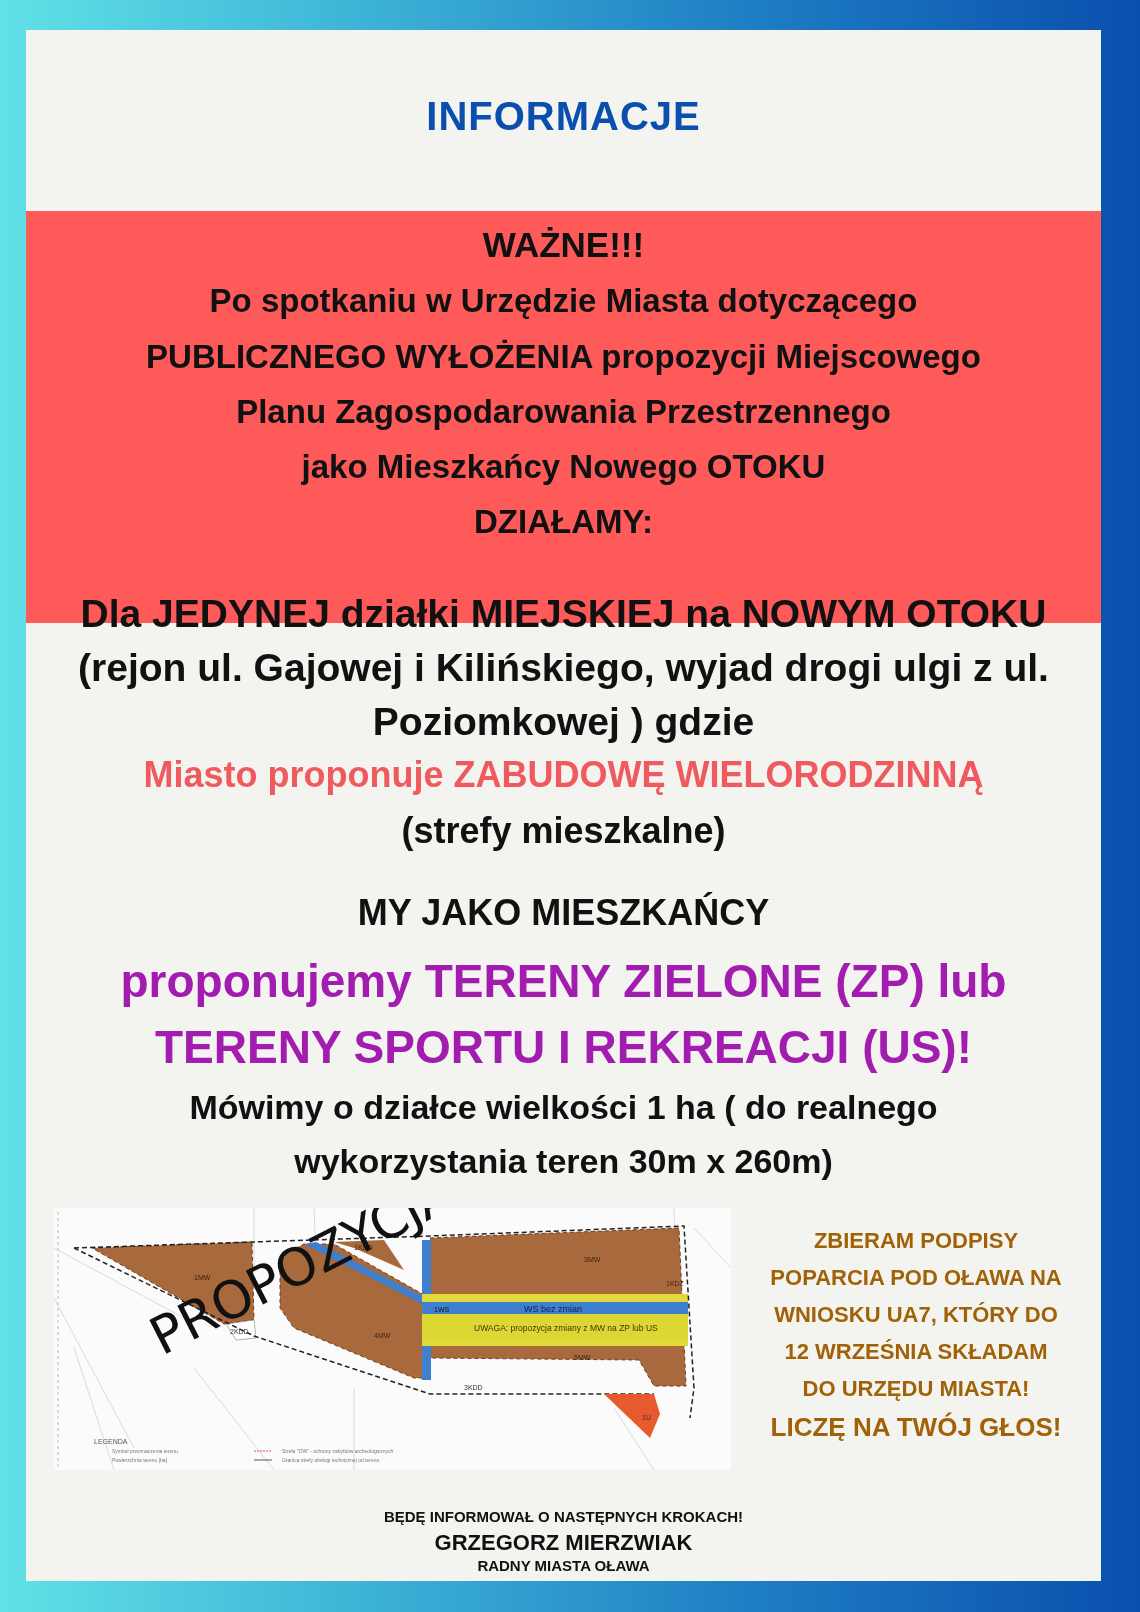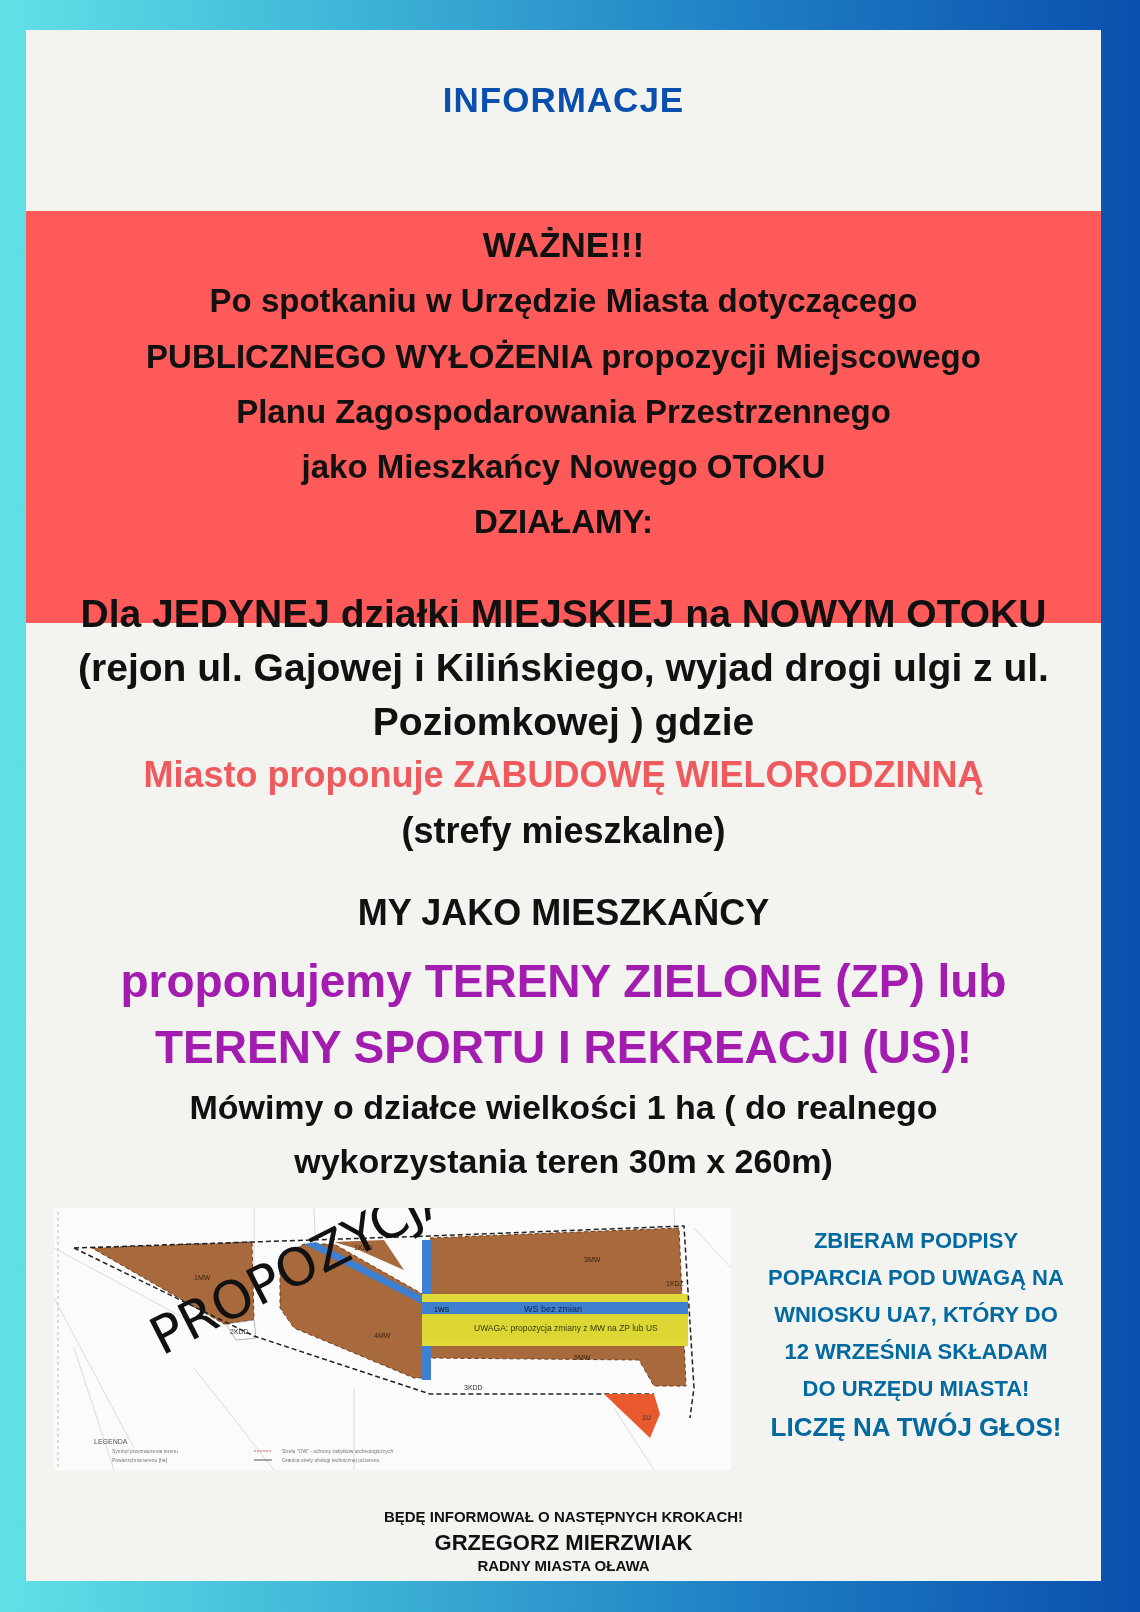--- a/index.html
+++ b/index.html
@@ -11,37 +11,37 @@
   .panel {
     position:absolute; left:26px; top:30px; width:1075px; height:1551px;
     background:#f3f3ef;
   }
   .c { position:absolute; left:0; width:100%; text-align:center; font-weight:bold; }
   .blue { color:#0a4fae; }
   .black { color:#111; }
   .red-txt { color:#ef5a5e; }
   .green { color:#a21caf; }
 
-  .t1 { top:50px; font-size:35px; letter-spacing:1px; }
+  .t1 { top:64px; font-size:40px; letter-spacing:1px; }
   .t2 { top:104px; font-size:88px; letter-spacing:1px; }
 
   .redband {
     position:absolute; left:0; top:181px; width:100%; height:412px;
     background:#fe5a5a;
   }
   .rb { position:absolute; left:0; width:100%; text-align:center; font-weight:bold; color:#111; font-size:34px; }
 
   .l1 { font-size:39px; }
   .map {
     position:absolute; left:28px; top:1178px; width:677px; height:262px;
     background:#fafafa; overflow:hidden;
   }
   .side {
     position:absolute; left:700px; top:1192px; width:380px; text-align:center;
-    font-weight:bold; color:#0369a1;
+    font-weight:bold; color:#a16207;
   }
   .side div { font-size:22px; line-height:37px; }
   .side .big { font-size:26px; line-height:40px; }
   .foot1 { top:1478px; font-size:15px; }
   .foot2 { top:1500px; font-size:22px; }
   .foot3 { top:1527px; font-size:15px; }
 </style>
 </head>
 <body>
 
@@ -133,21 +133,21 @@
       <text x="228" y="245" font-size="5" fill="#777" font-family="Liberation Sans, sans-serif">Strefa "OW" - ochrony zabytków archeologicznych</text>
       <line x1="200" y1="252" x2="218" y2="252" stroke="#555"></line>
       <text x="228" y="254" font-size="5" fill="#777" font-family="Liberation Sans, sans-serif">Granica strefy obsługi technicznej od terenu</text>
 
       <text x="0" y="0" font-size="52" fill="#111" font-family="DejaVu Sans, sans-serif" transform="translate(108,148) rotate(-27)">PROPOZYCJA</text>
     </svg>
   </div>
 
   <div class="side">
     <div>ZBIERAM PODPISY</div>
-    <div>POPARCIA POD UWAGĄ NA</div>
+    <div>POPARCIA POD OŁAWA NA</div>
     <div>WNIOSKU UA7, KTÓRY DO</div>
     <div>12 WRZEŚNIA SKŁADAM</div>
     <div>DO URZĘDU MIASTA!</div>
     <div class="big">LICZĘ NA TWÓJ GŁOS!</div>
   </div>
 
   <div class="c black foot1">BĘDĘ INFORMOWAŁ O NASTĘPNYCH KROKACH!</div>
   <div class="c black foot2">GRZEGORZ MIERZWIAK</div>
   <div class="c black foot3">RADNY MIASTA OŁAWA</div>
 </div>

